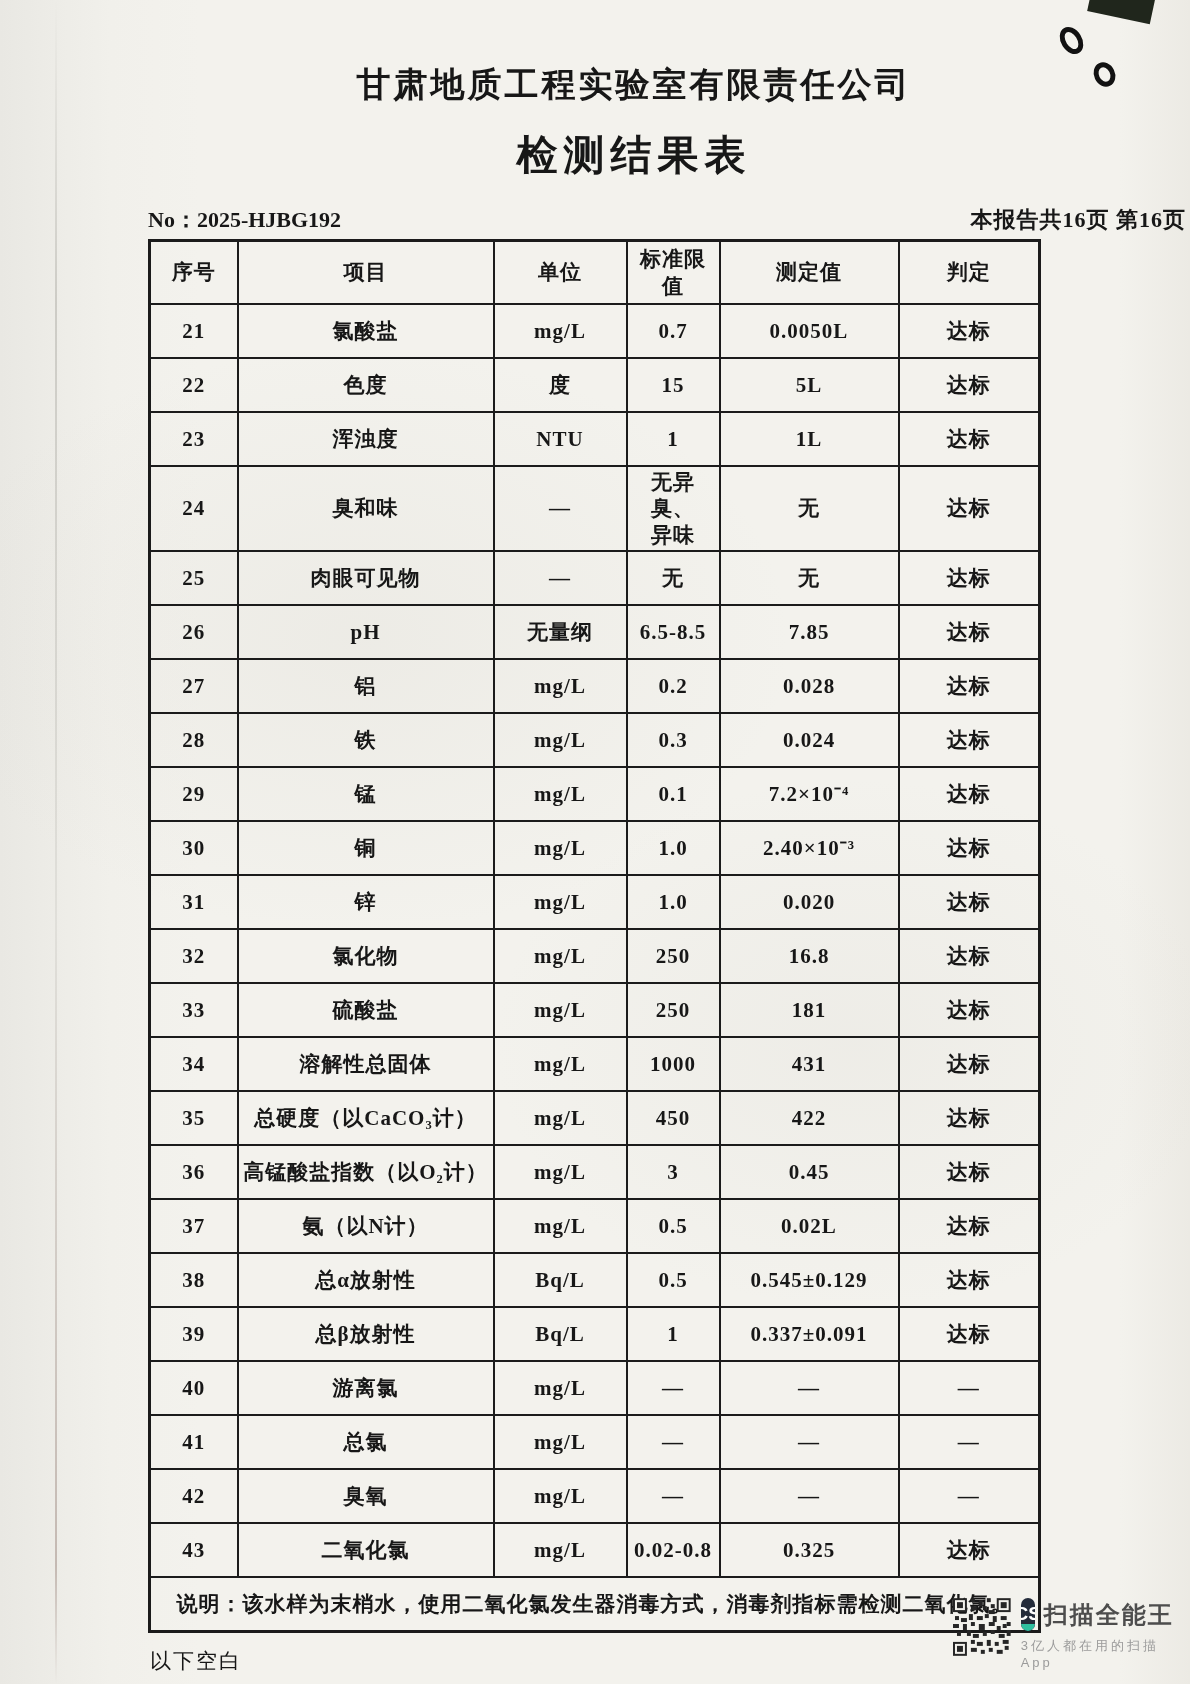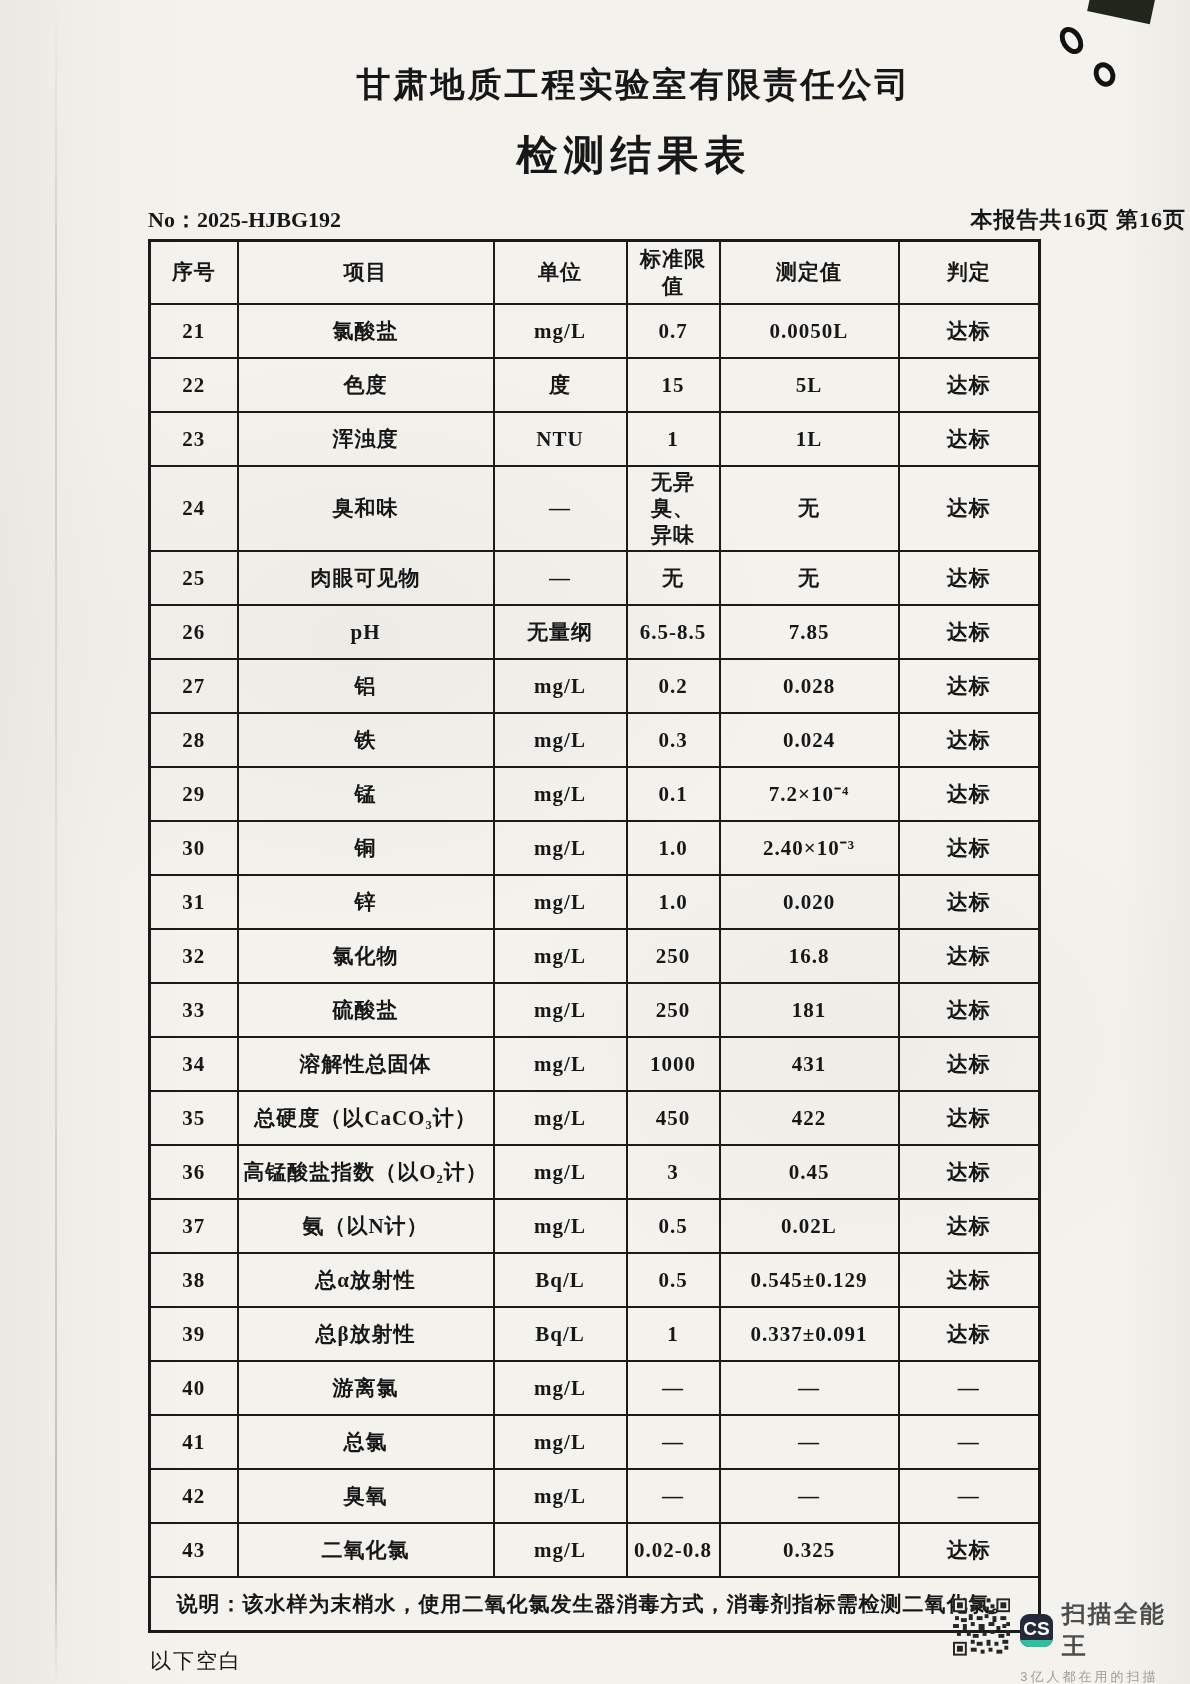--- a/index.html
+++ b/index.html
@@ -42,21 +42,21 @@
   col.c0{width:88px;}col.c1{width:256px;}col.c2{width:133px;}
   col.c3{width:93px;}col.c4{width:179px;}col.c5{width:141px;}
   td.note-cell{text-align:left;height:64px;padding:6px 10px 6px 12px;letter-spacing:2px;}
 
   .below-blank{margin:14px 0 0 2px;font-size:21px;font-weight:normal;letter-spacing:2px;}
 
   .watermark{position:absolute;left:953px;top:1598px;display:flex;align-items:flex-start;}
   .qr{width:58px;height:58px;}
   .wm-right{margin-left:10px;}
   .wm-row1{display:flex;align-items:center;}
-  .cs-badge{position:relative;width:33px;height:33px;border-radius:9px;background:#232b3a;
+  .cs-badge{position:relative;width:14px;height:33px;border-radius:9px;background:#232b3a;
     display:flex;align-items:center;justify-content:center;overflow:hidden;
     font-family:"Liberation Sans", sans-serif;}
   .cs-badge .cs-text{color:#ffffff;font-size:19px;font-weight:bold;line-height:1;margin-top:-3px;}
   .cs-badge .cs-teal{position:absolute;left:0;bottom:0;width:100%;height:7px;
     border-radius:0 0 7px 7px;}
   .wm-appname{margin-left:9px;font-size:24px;color:#4d4d4d;letter-spacing:2px;
     font-family:Liberation Sans, sans-serif;font-weight:600;}
   .wm-tagline{margin-top:6px;font-size:13px;color:#9b9b9b;letter-spacing:3px;
     font-family:"Liberation Sans", sans-serif;}
 </style>

